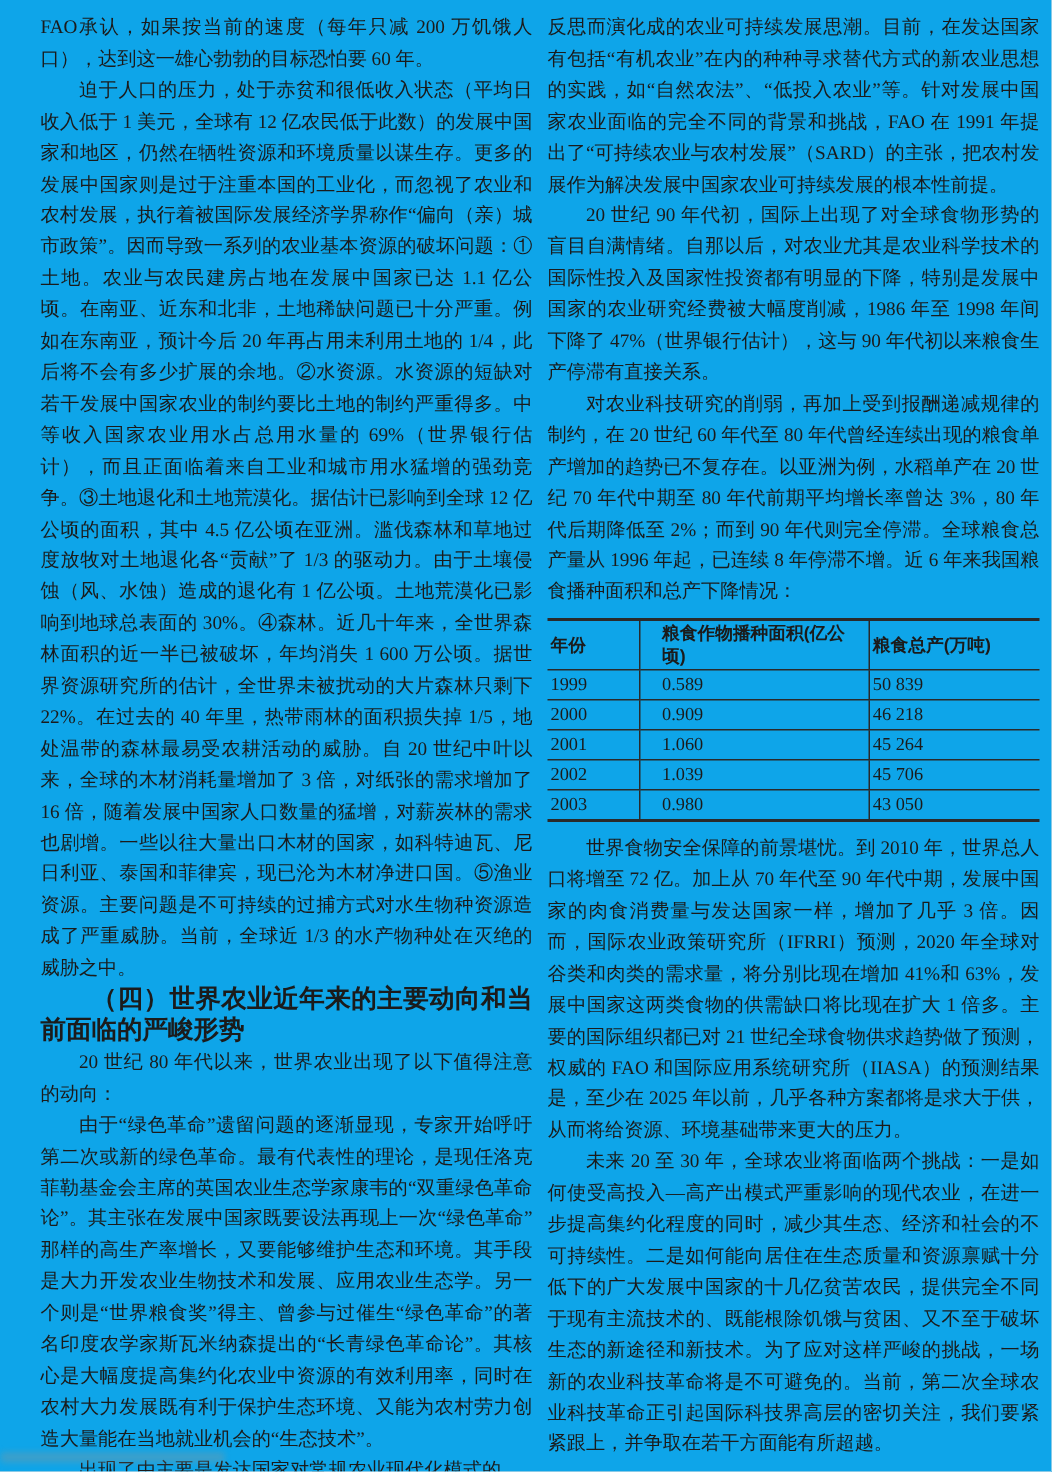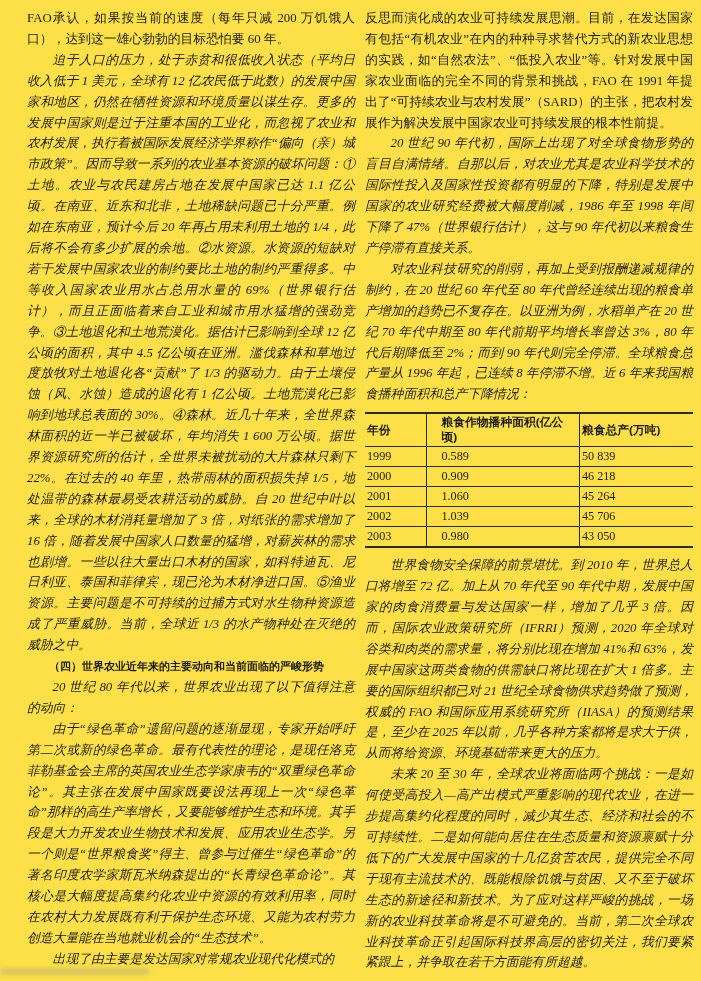--- a/index.html
+++ b/index.html
@@ -4,21 +4,21 @@
 <style>
   html, body {
     margin: 0;
     padding: 0;
     background: #e9e8e5;
   }
   .page {
     position: relative;
     width: 701px;
     height: 981px;
-    background: #fde047;
+    background: #0ea5e9;
     overflow: hidden;
     font-family: "Liberation Serif", "DejaVu Serif", serif;
     color: #1b1b1b;
   }
   .columns {
     position: absolute;
     left: 27px;
     top: 8px;
     width: 666px;
     display: flex;
@@ -28,26 +28,26 @@
     width: 328px;
     font-size: 12.8px;
     line-height: 20.9px;
     text-align: justify;
     text-justify: inter-ideograph;
   }
   .col p {
     margin: 0;
     word-break: break-all;
   }
-  .indent { text-indent: 2em; font-style: italic; }
+  .indent { text-indent: 2em; }
   .sec-heading {
     font-weight: bold;
     text-indent: 2em;
     font-family: "Liberation Sans", "DejaVu Sans", sans-serif;
-    font-size: 11px;
+    font-size: 17px;
   }
   table.grain {
     width: 100%;
     border-collapse: collapse;
     margin: 7px 0 7px 0;
     font-size: 12.2px;
     table-layout: fixed;
     border-top: 2px solid #2a2a2a;
     border-bottom: 2px solid #2a2a2a;
   }

